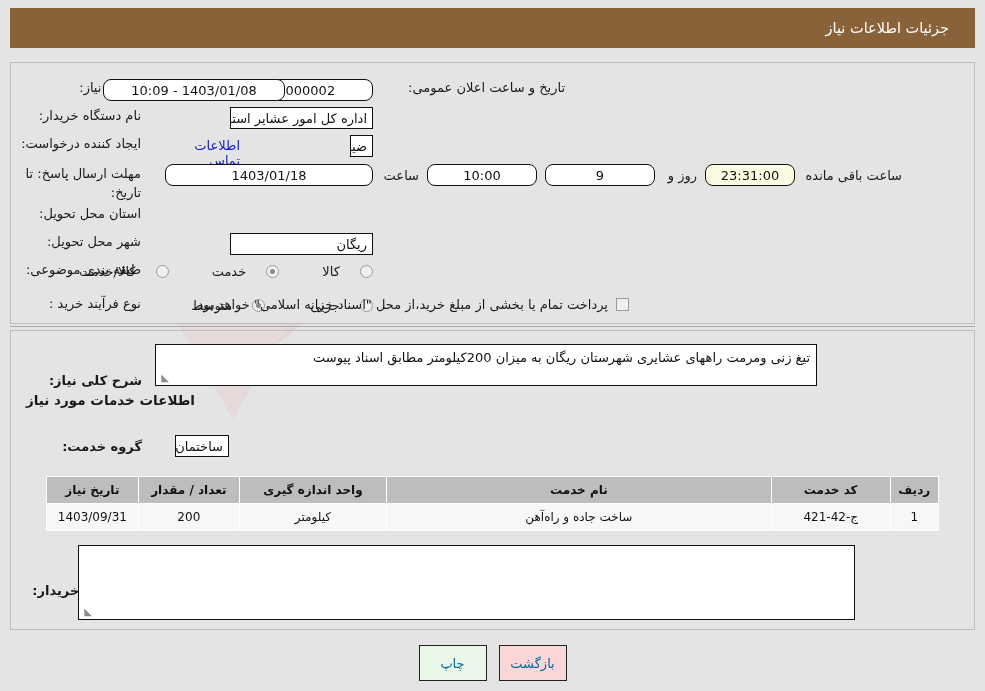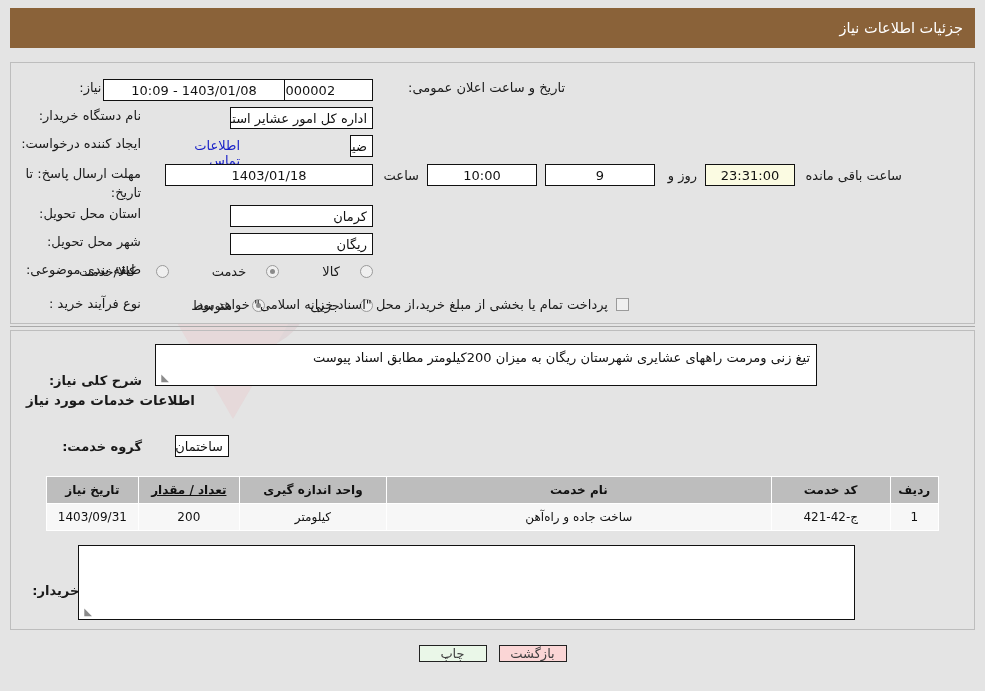--- a/index.html
+++ b/index.html
@@ -49,21 +49,21 @@
   
   .topbar {
     position: absolute;
     left: 10px; top: 8px;
     width: 965px; height: 40px;
     background: #8a6239;
     box-sizing: border-box;
     display: flex;
     align-items: center;
     justify-content: flex-start;
-    padding-right: 12px;
+    padding-right: 26px;
     z-index: 2;
   }
   .topbar-title {
     color: #ffffff;
     font-size: 14.5px;
     font-family: "DejaVu Sans", sans-serif;
   }
   .hr-line {
     position: absolute;
     left: 10px;
@@ -104,21 +104,21 @@
     height: 22px;
     font-size: 13px;
     color: #111;
     display: flex;
     align-items: center;
     padding: 0 5px;
     font-family: "DejaVu Sans", sans-serif;
     overflow: hidden;
     white-space: nowrap;
   }
-  .fld.center { justify-content: center; }
+  .fld.center { justify-content: center; border-radius: 8px; }
   .fld.right  { justify-content: flex-start; }
   .fld.yellow { background: #fbfbe2; }
   .link {
     color: #1a22c8;
     font-size: 13px;
     text-decoration: none;
     cursor: pointer;
     font-family: "DejaVu Sans", sans-serif;
   }
   
@@ -197,24 +197,24 @@
     color: #111;
     height: 26px;
     padding: 0 6px;
     text-align: center;
     font-family: "DejaVu Sans", sans-serif;
   }
   
   .btn {
     box-sizing: border-box;
     border: 1px solid #222;
-    height: 17px;
+    height: 36px;
     min-width: 68px;
     font-size: 13px;
-    color: #404040;
+    color: #0369a1;
     display: inline-flex;
     align-items: center;
     justify-content: center;
     cursor: pointer;
     font-family: "DejaVu Sans", sans-serif;
   }
   .btn.print  { background: #eaf7e8; }
   .btn.back   { background: #fbd6d6; }
   .btnbar {
     position: absolute;
@@ -276,21 +276,20 @@
   <span class="lbl" style="position:absolute; right:566px; top:167px; z-index:3;">ساعت</span>
   <div class="fld center" style="position:absolute; right:448px; top:164px; width:110px; z-index:3;">10:00</div>
   <div class="fld center" style="position:absolute; right:330px; top:164px; width:110px; z-index:3;">9</div>
   <span class="lbl" style="position:absolute; right:288px; top:167px; z-index:3;">روز و</span>
   <div class="fld center yellow" style="position:absolute; right:190px; top:164px; width:90px; z-index:3;">23:31:00</div>
   <span class="lbl" style="position:absolute; right:83px; top:167px; z-index:3;">ساعت باقی مانده</span>
 
   <div class="row" style="right:844px; top:205px;">
     <span class="lbl">استان محل تحویل:</span>
   </div>
-  <div class="fld right" style="position:absolute; right:612px; top:205px; left:230px; z-index:3;">کرمان</div>
 
   <div class="row" style="right:844px; top:233px;">
     <span class="lbl">شهر محل تحویل:</span>
   </div>
   <div class="fld right" style="position:absolute; right:612px; top:233px; left:230px; z-index:3;">ریگان</div>
 
   <div class="row" style="right:844px; top:261px;">
     <span class="lbl">طبقه بندی موضوعی:</span>
   </div>
   <div style="position:absolute; right:612px; top:261px; display:flex; align-items:center; gap:28px; z-index:3;">
@@ -341,21 +340,21 @@
   <span class="lbl bold" style="position:absolute; right:843px; top:438px; z-index:3;">گروه خدمت:</span>
   <div class="fld right" style="position:absolute; right:756px; top:435px; left:175px; z-index:3;">ساختمان</div>
 
   <table class="tbl">
     <thead>
       <tr>
         <th style="width:36px;">ردیف</th>
         <th style="width:113px;text-align:center;">کد خدمت</th>
         <th style="width:420px;">نام خدمت</th>
         <th style="width:148px;">واحد اندازه گیری</th>
-        <th style="width:96px;text-decoration:underline;">تعداد / مقدار</th>
+        <th style="width:96px;">تعداد / مقدار</th>
         <th style="width:80px;">تاریخ نیاز</th>
       </tr>
     </thead>
     <tbody>
       <tr>
         <td>1</td>
         <td>ج-42-421</td>
         <td>ساخت جاده و راه‌آهن</td>
         <td>کیلومتر</td>
         <td>200</td>

